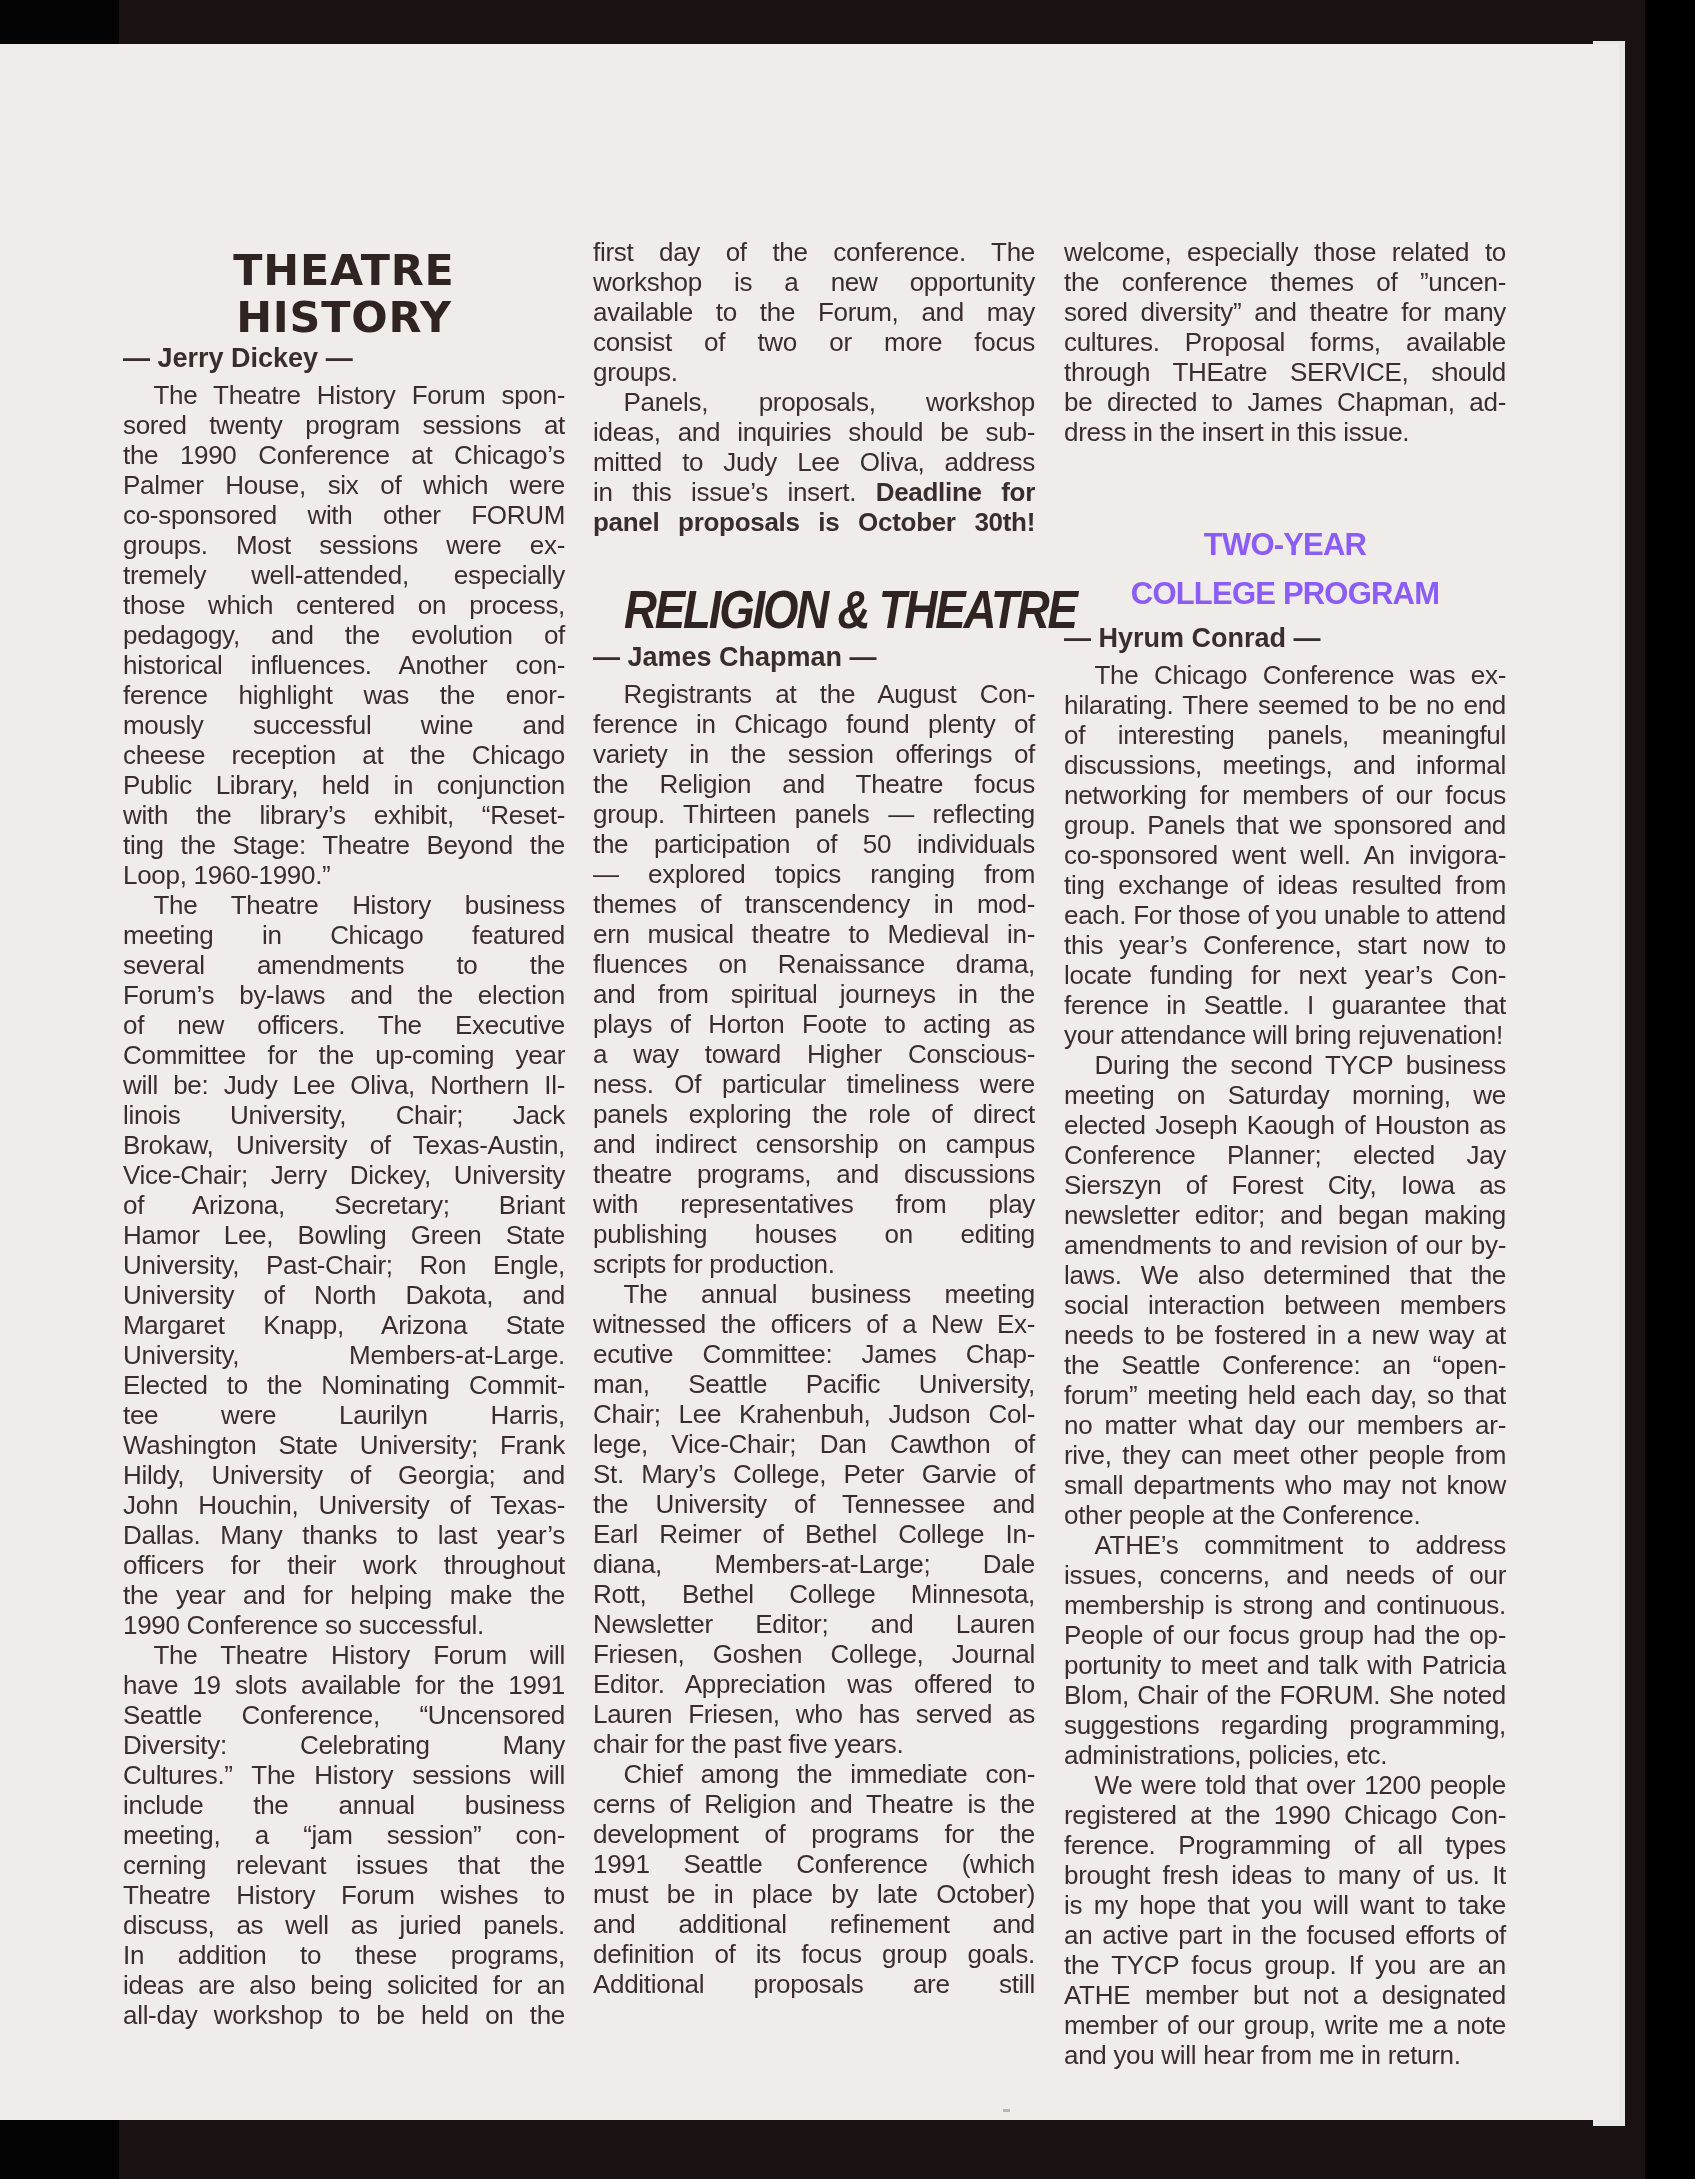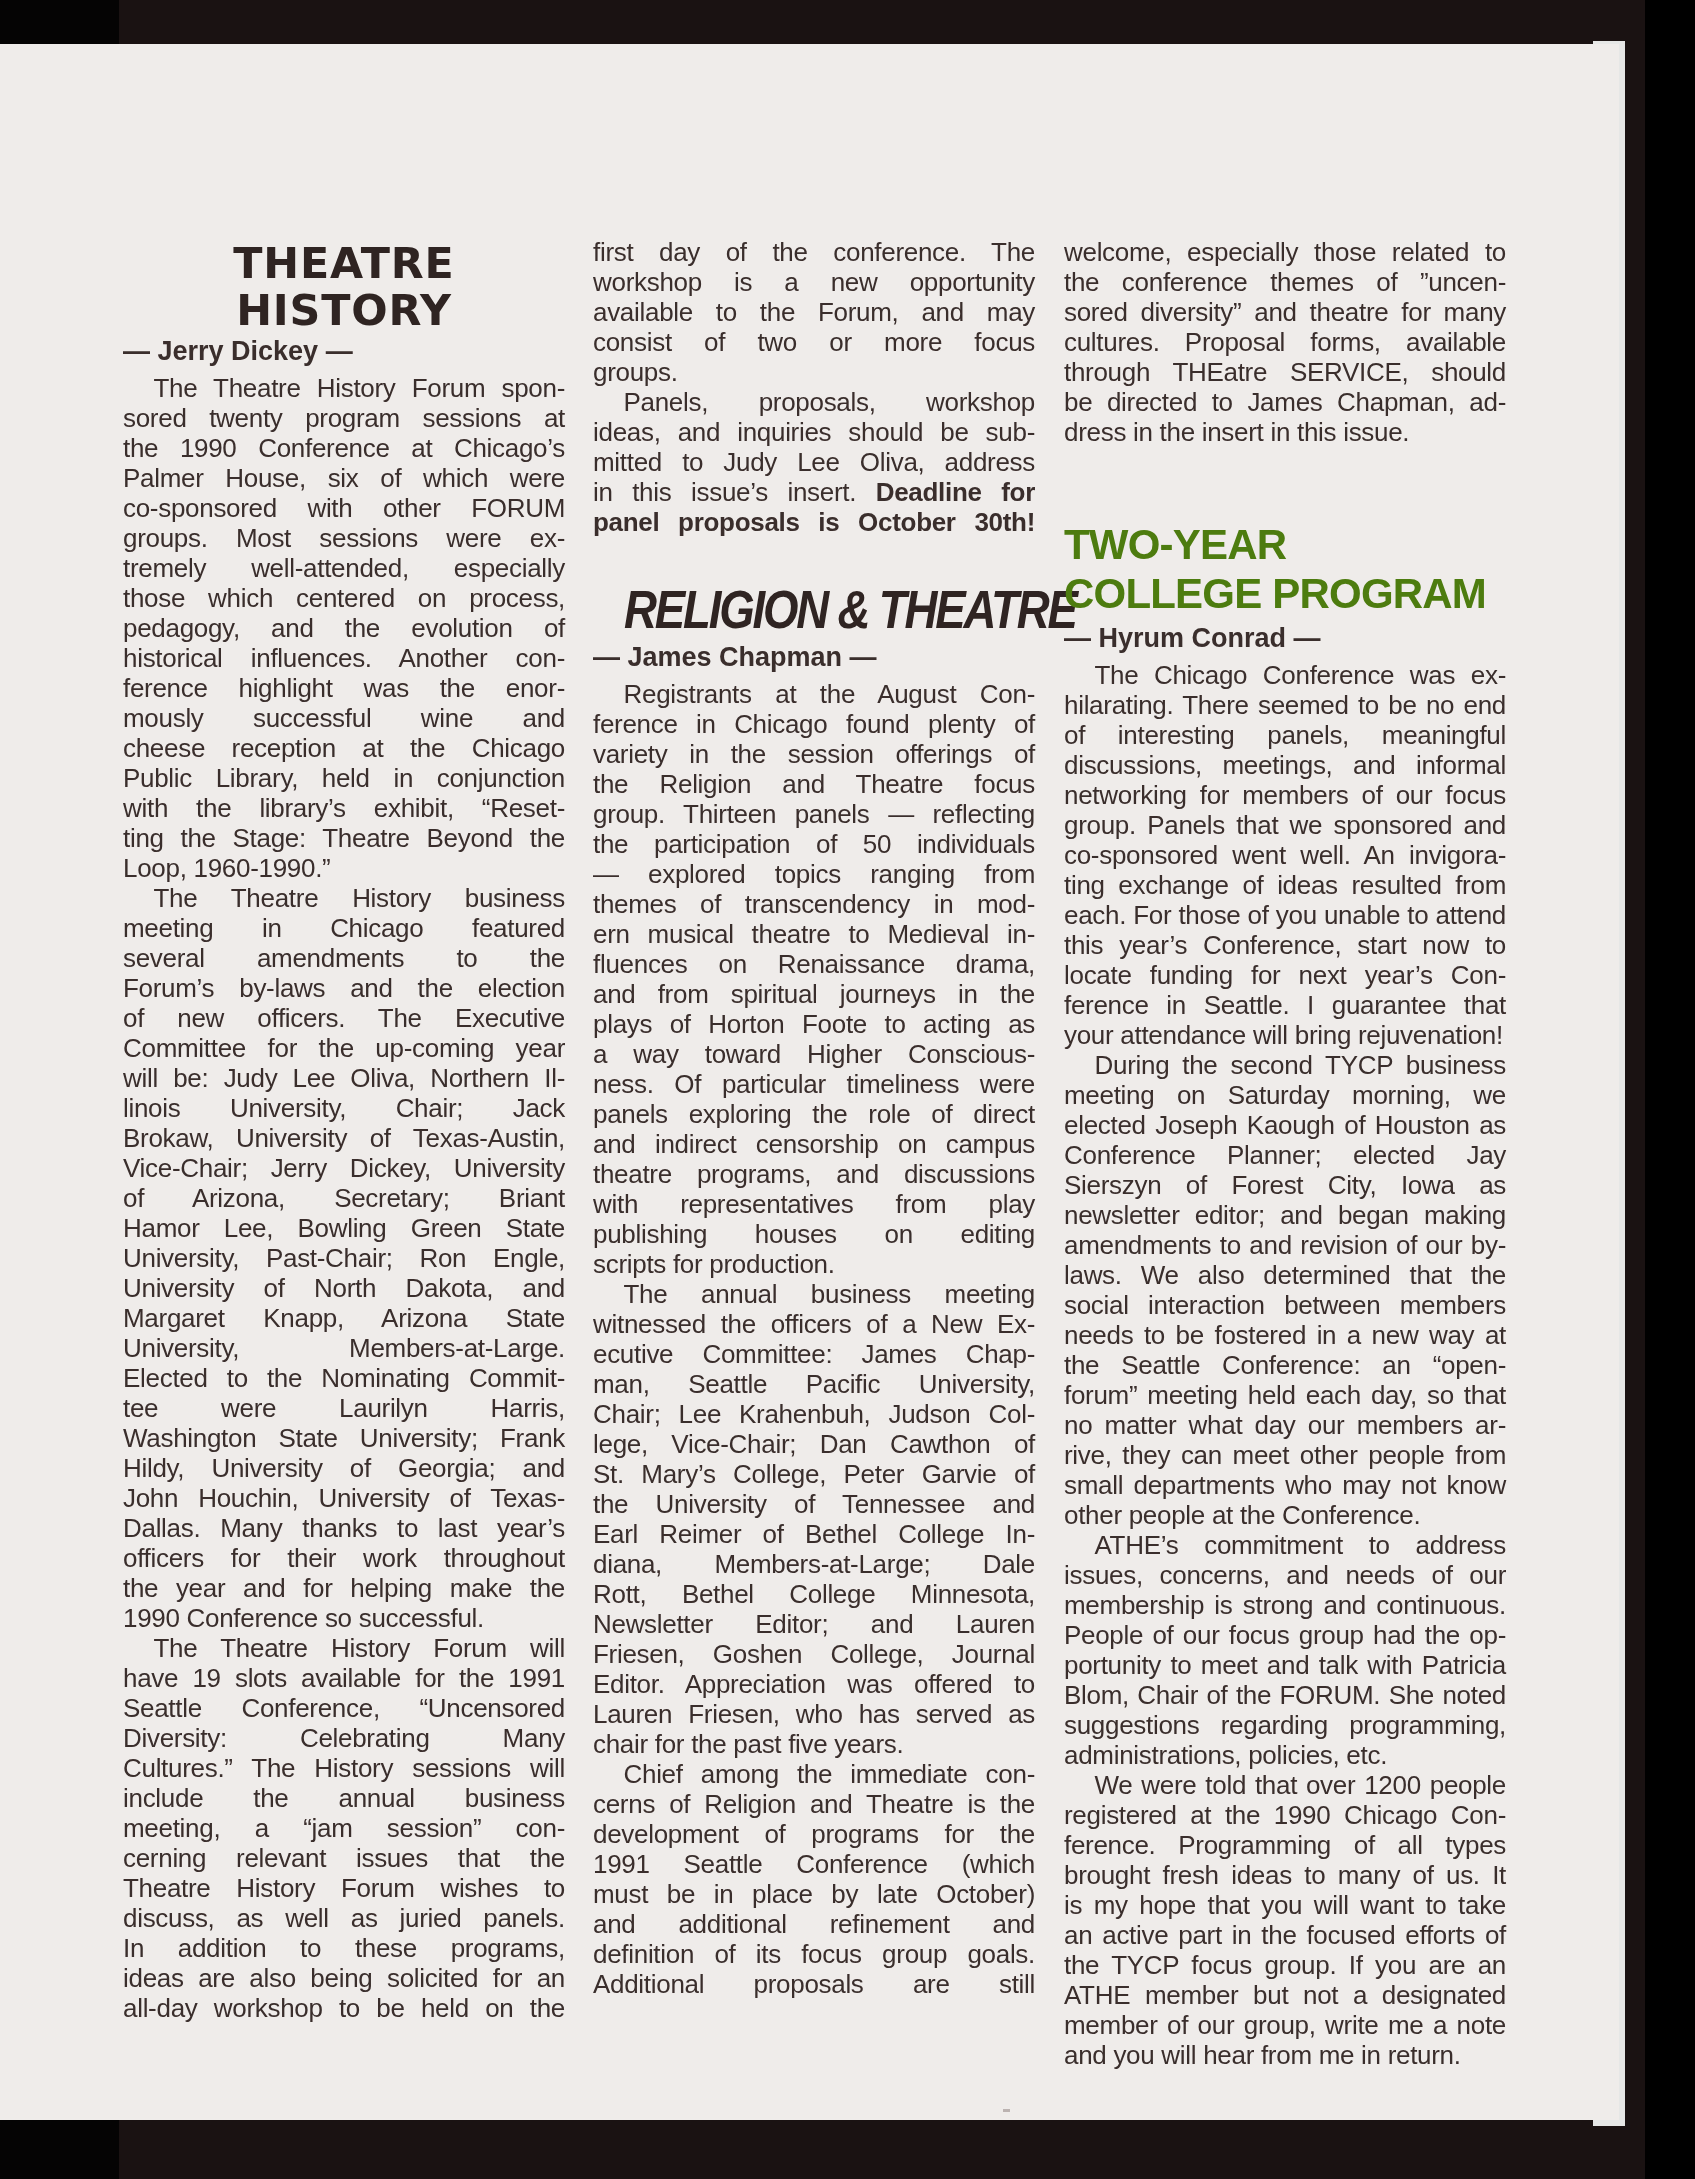--- a/index.html
+++ b/index.html
@@ -22,21 +22,21 @@
     background: #e6e7e6;
   }
   .page {
     position: absolute; left: 0; top: 44px; width: 1619px; height: 2076px;
     background: #efecea;
   }
   .col {
     position: absolute; top: 0; width: 442px;
     color: #3a2e2c;
   }
-  .col1 { left: 123px; top: 196px; }
+  .col1 { left: 123px; top: 203px; }
   .col2 { left: 593px; top: 193px; }
   .col3 { left: 1064px; top: 193px; }
 
   .line {
     display: block;
     font-size: 26px;
     line-height: 30px;
     height: 30px;
     white-space: nowrap;
     text-align: justify;
@@ -75,23 +75,24 @@
     text-align: center;
     color: #2f2422;
     letter-spacing: -2.5px;
     transform: scaleX(0.86);
     transform-origin: center;
     white-space: nowrap;
     margin-top: 42px;
   }
   .h-twoyear {
     font-weight: bold;
-    font-size: 42px;
+    font-size: 31px;
     line-height: 49px;
-    color: #4d7c0f;
+    text-align: center;
+    color: #8b5cf6;
     letter-spacing: -0.8px;
     white-space: nowrap;
   }
   .h-twoyear-wrap { margin-top: 73px; margin-bottom: 3.4px; }
   .page-mark {
     position: absolute; left: 1003px; top: 2065px; width: 6.8px; height: 2.5px;
     background: #9a8e8a; opacity: .6;
   }
 </style>
 </head>

